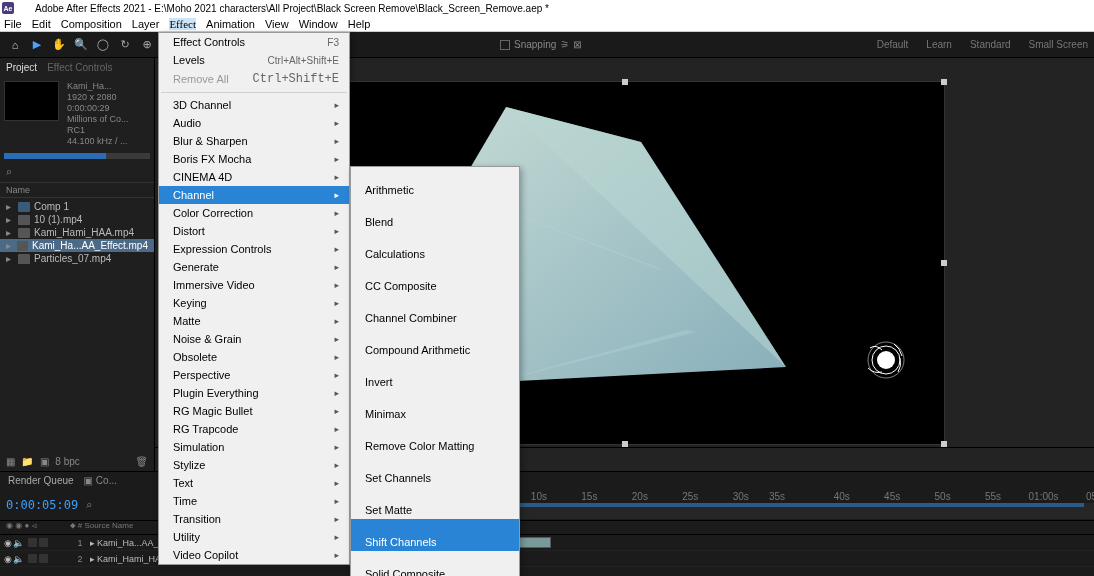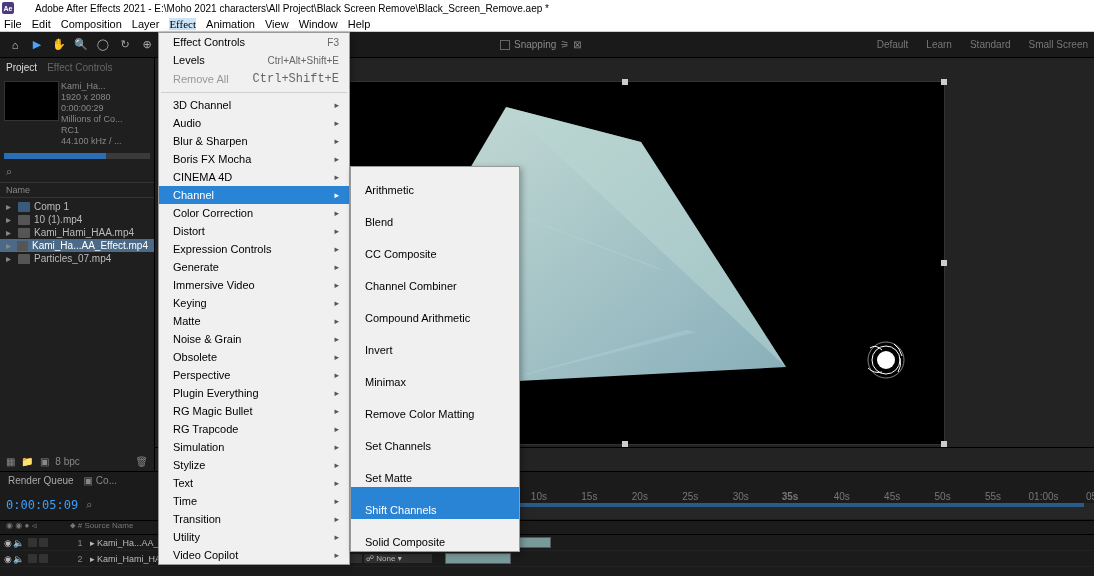--- a/index.html
+++ b/index.html
@@ -18,21 +18,21 @@
   .toolbar .tool.sel { color:#4aa3ff;}
   .toolbar .spacer { flex:1; }
   .toolbar .snap { display:flex;align-items:center;gap:4px;color:#888;font-size:10px;}
   .toolbar .ws { display:flex;gap:18px;color:#777;font-size:10px;}
   .toolbar .ws span{cursor:default;}
   
   .main { display:flex; height:413px; }
   .left-col { width:155px; background:#1f1f1f; display:flex;flex-direction:column; border-right:1px solid #000;}
   .panel-tabs { display:flex;gap:10px;padding:4px 6px;font-size:10px;color:#888;}
   .panel-tabs .tab.active{color:#ddd;}
-  .proj-thumb-row{display:flex;padding:4px;gap:2px;}
+  .proj-thumb-row{display:flex;padding:4px;gap:8px;}
   .proj-thumb{width:55px;height:40px;background:#000;border:1px solid #333;}
   .proj-meta{font-size:9px;color:#888;line-height:11px;white-space:nowrap;overflow:hidden;}
   .color-strip{height:6px;background:linear-gradient(to right,#2a6db5 0%,#2a6db5 70%,#3a3a3a 70%,#3a3a3a 100%);margin:2px 4px;}
   .search-row{padding:4px 6px;color:#888;font-size:11px;}
   .name-head{padding:2px 6px;font-size:9px;color:#888;border-top:1px solid #333;border-bottom:1px solid #333;}
   .proj-list{padding:2px 0;}
   .proj-item{display:flex;align-items:center;gap:4px;padding:1px 6px;font-size:10px;color:#bbb;cursor:default;}
   .proj-item.sel{background:#4a6a88;color:#fff;}
   .proj-item .picon{width:12px;height:10px;background:#555;border-radius:1px;}
   .proj-item .picon.comp{background:#3a5a7a;}
@@ -373,20 +373,21 @@
     </div>
     <div class="mrow">
       <span>Video Copilot</span>
       <span class="arrow">▸</span>
     </div>
   </div>
 
 <div class="submenu" id="submenu">
     <div class="srow">Arithmetic</div>
     <div class="srow">Blend</div>
+    <div class="srow">Calculations</div>
     <div class="srow">CC Composite</div>
     <div class="srow">Channel Combiner</div>
     <div class="srow">Compound Arithmetic</div>
     <div class="srow">Invert</div>
     <div class="srow">Minimax</div>
     <div class="srow">Remove Color Matting</div>
     <div class="srow">Set Channels</div>
     <div class="srow">Set Matte</div>
     <div class="srow hl">Shift Channels</div>
     <div class="srow">Solid Composite</div>
@@ -416,21 +417,21 @@
       <div class="ruler-bar"></div>
       <div class="ruler-work"></div>
       <div id="ruler-ticks">
           <div class="ruler-tick" style="left: 20px;">00s</div>
           <div class="ruler-tick" style="left: 70.4615px;">05s</div>
           <div class="ruler-tick" style="left: 120.923px;">10s</div>
           <div class="ruler-tick" style="left: 171.385px;">15s</div>
           <div class="ruler-tick" style="left: 221.846px;">20s</div>
           <div class="ruler-tick" style="left: 272.308px;">25s</div>
           <div class="ruler-tick" style="left: 322.769px;">30s</div>
-          <div class="ruler-tick" style="left: 372px; font-weight: bold;">35s</div>
+          <div class="ruler-tick" style="left: 359px;">35s</div>
           <div class="ruler-tick" style="left: 423.692px;">40s</div>
           <div class="ruler-tick" style="left: 474.154px;">45s</div>
           <div class="ruler-tick" style="left: 524.615px;">50s</div>
           <div class="ruler-tick" style="left: 575.077px;">55s</div>
           <div class="ruler-tick" style="left: 625.538px;">01:00s</div>
           <div class="ruler-tick" style="left: 676px;">05s</div>
         </div>
       <div class="playhead" style="left:54px;"></div>
     </div>
   </div>

